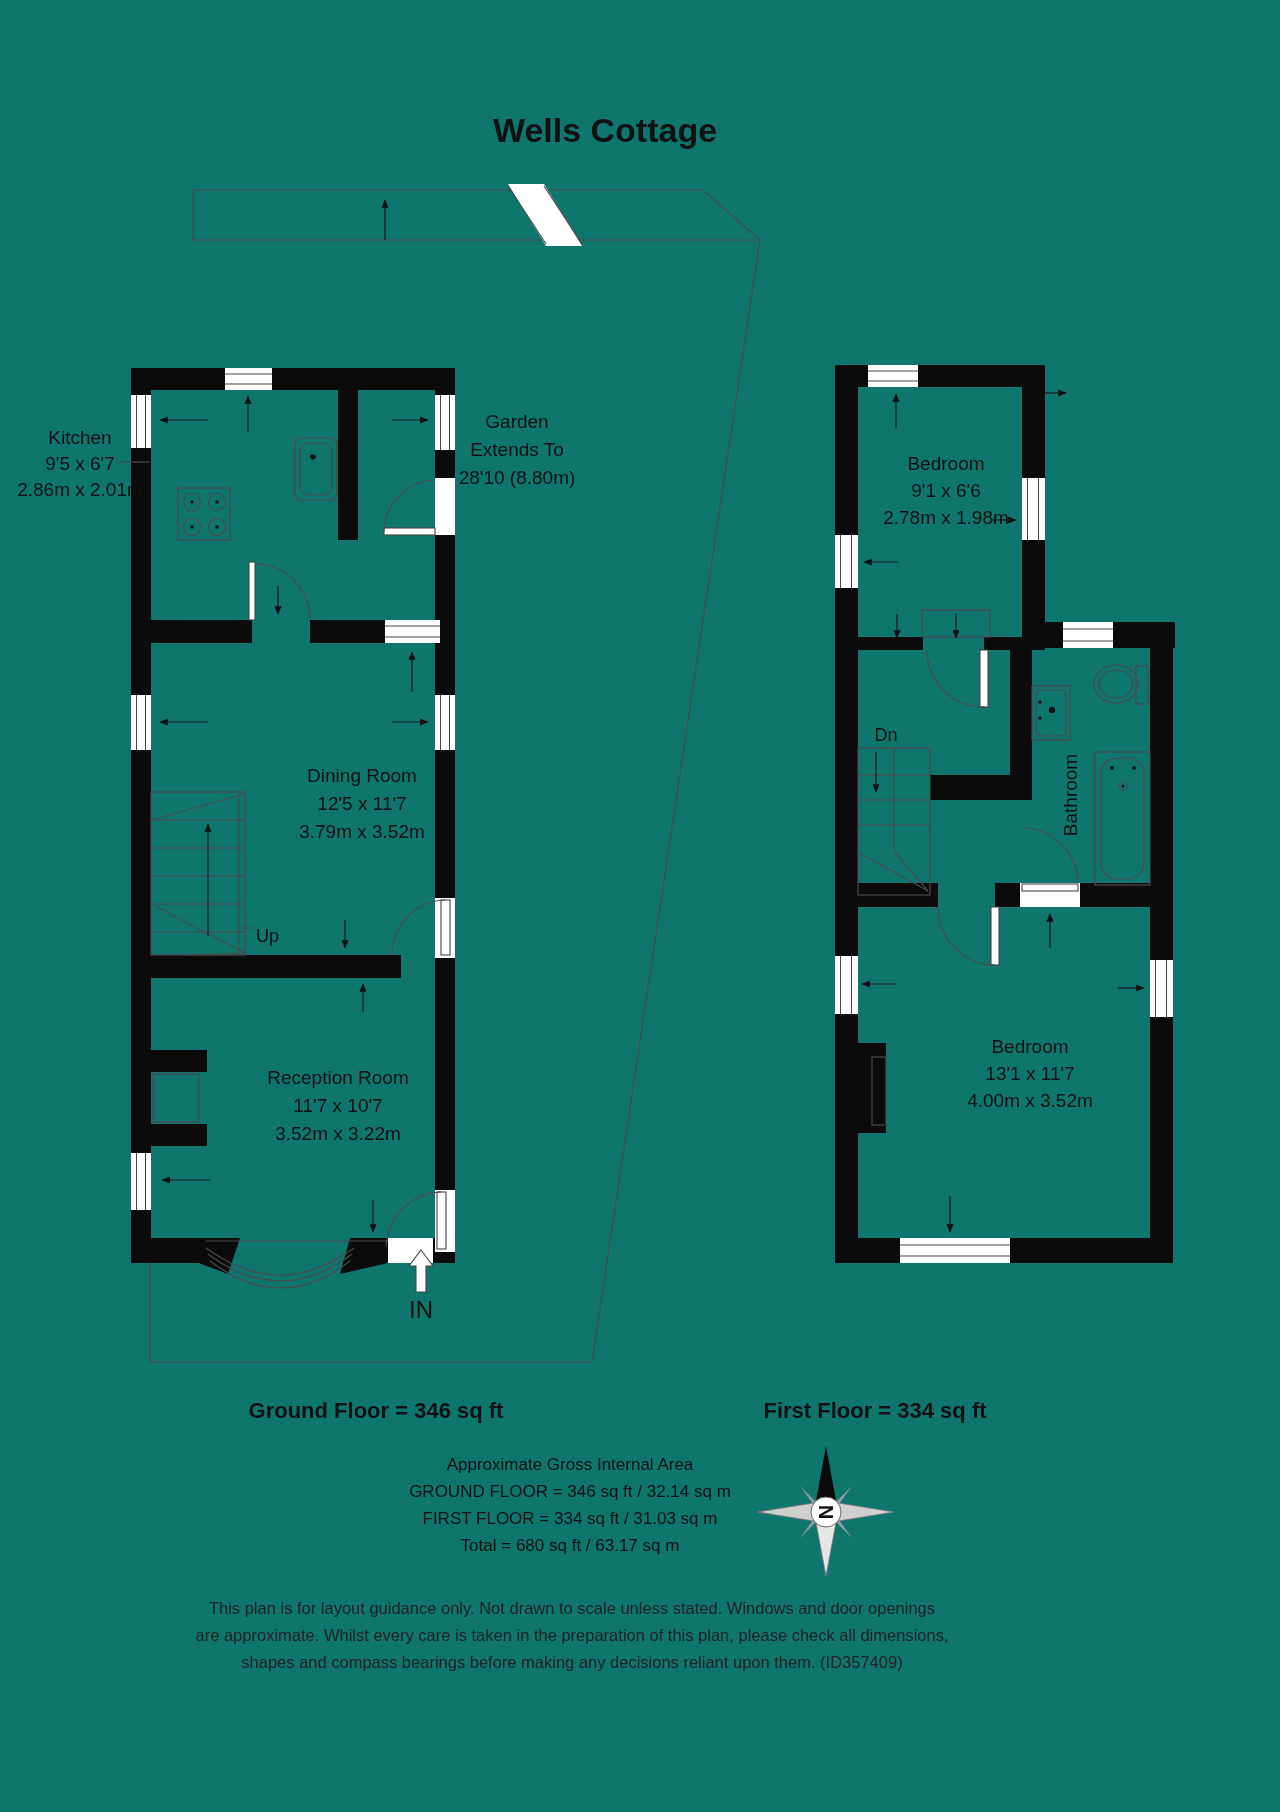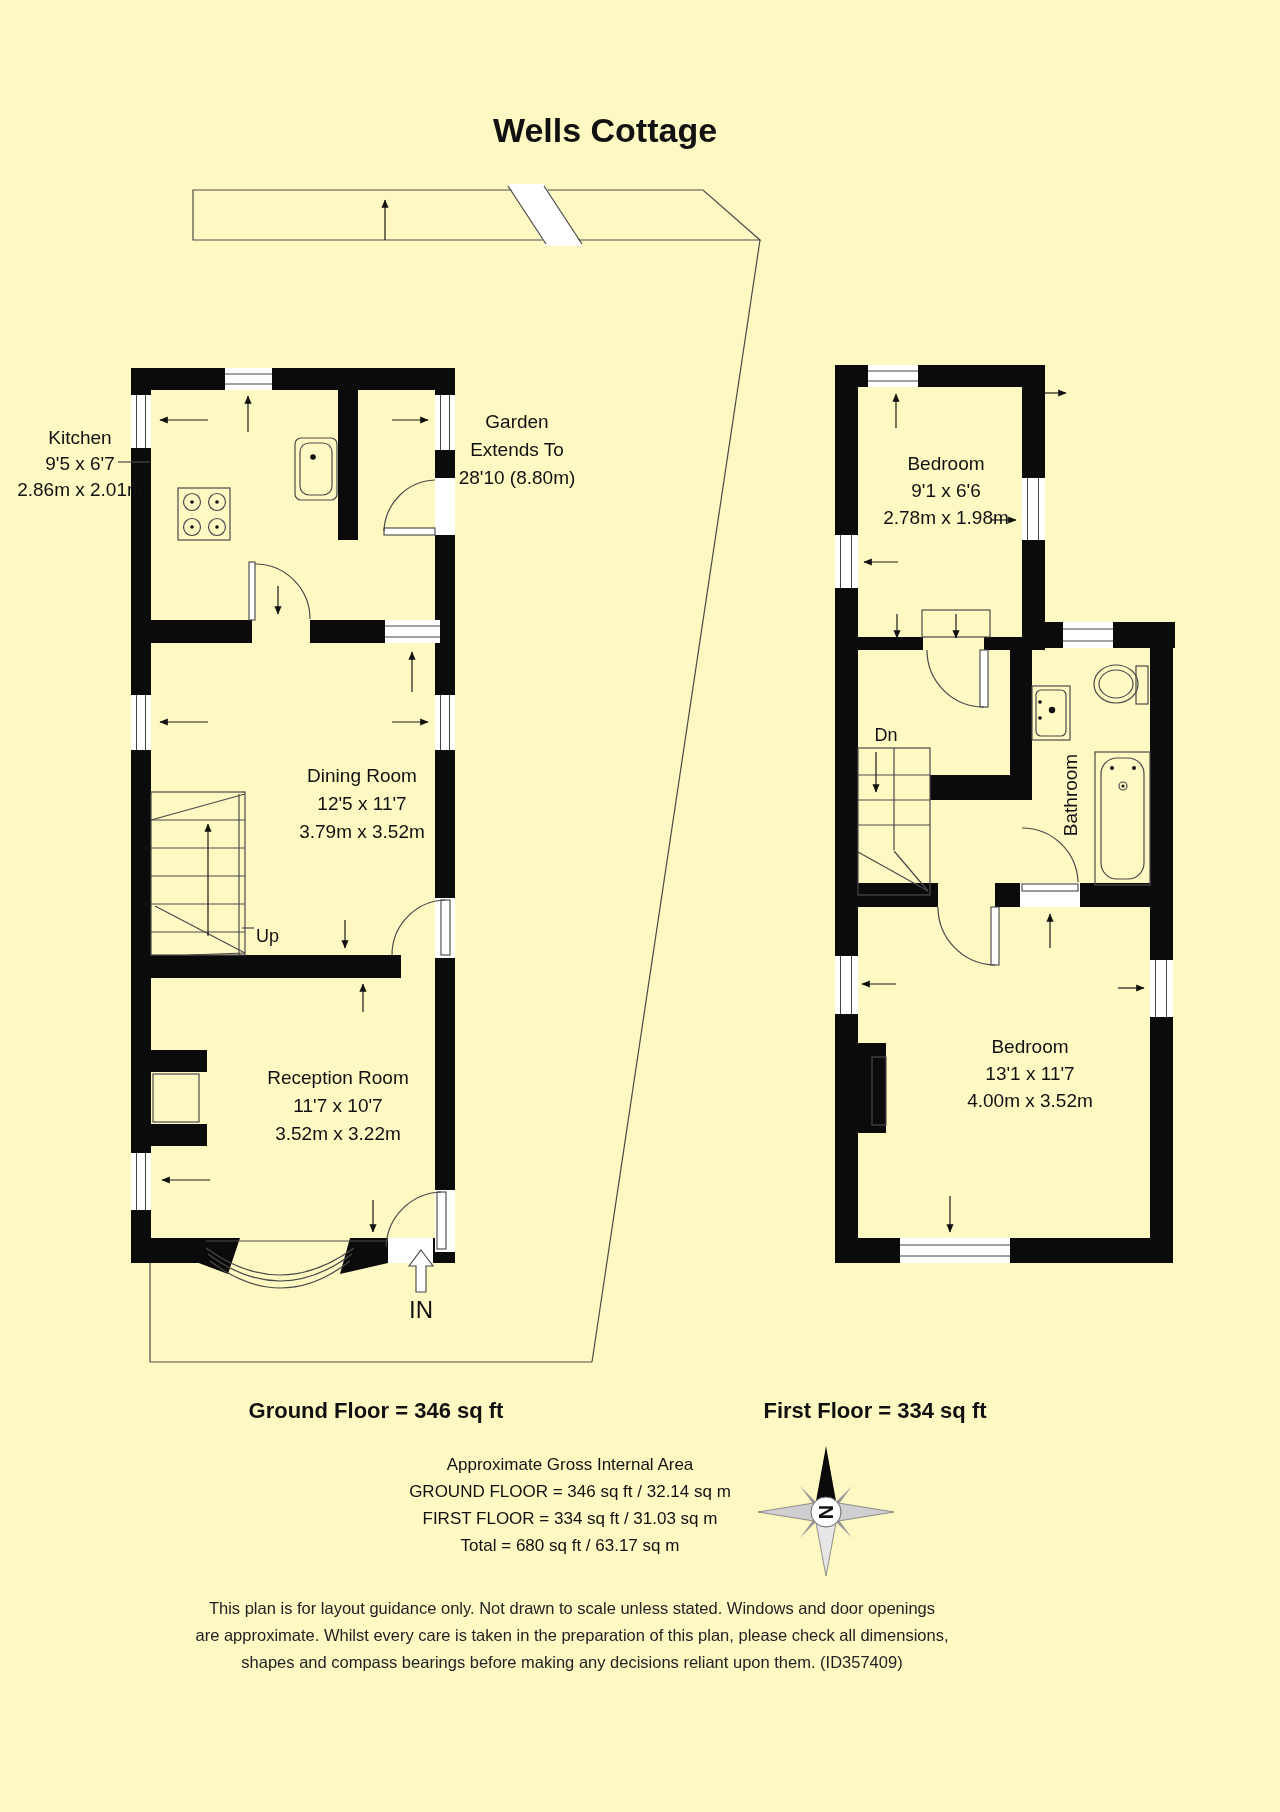--- a/index.html
+++ b/index.html
@@ -1,16 +1,16 @@
 <!DOCTYPE html>
 <html><head>
 <meta charset="utf-8">
 <style>
   html,body{margin:0;padding:0;background:#ffffff;}
-  .page{width:1280px;height:1812px;background:#fef9c3;position:relative;}
+  .page{width:1280px;height:1812px;background:#0f766e;position:relative;}
   svg{display:block;}
   svg text{fill:#111;font-family:"Liberation Sans",sans-serif;}
   .w{fill:#0b0b0b;stroke:none;}
   .win{fill:#ffffff;stroke:none;}
   .t{fill:none;stroke:#4a4a4a;stroke-width:1.2;}
   .wl{stroke:#444;stroke-width:1;}
   .leaf{fill:#ffffff;stroke:#444;stroke-width:1.1;}
   .arr{stroke:#1a1a1a;stroke-width:1.2;fill:none;marker-end:url(#ah);}
   .lbl{font-size:19px;text-anchor:middle;}
   .sm{font-size:18px;}

